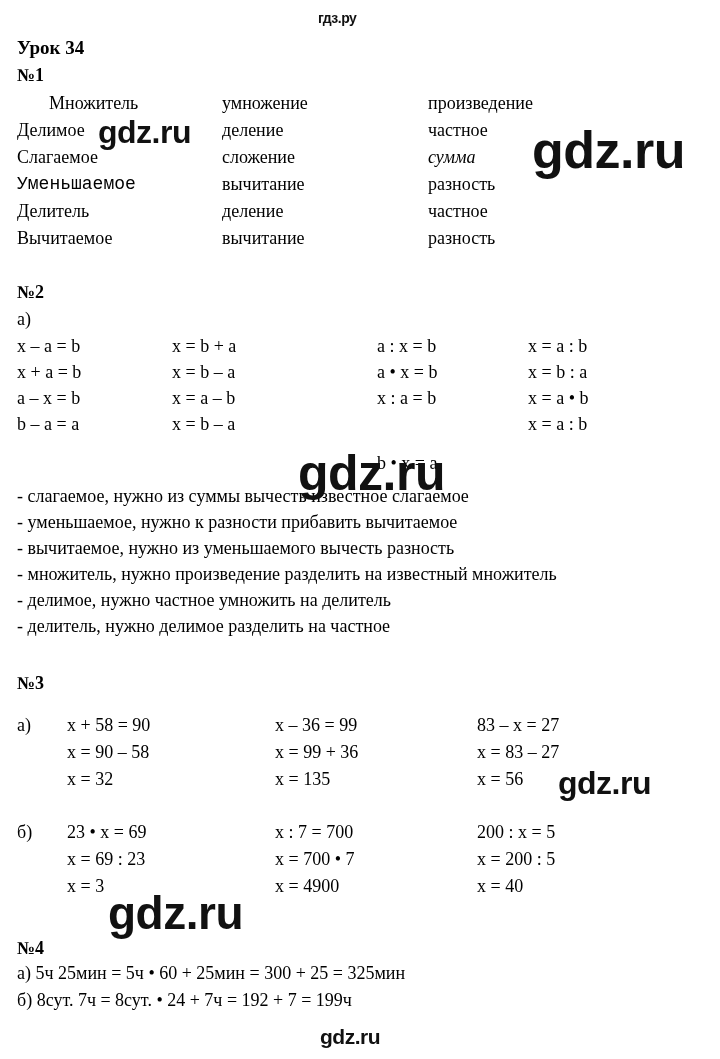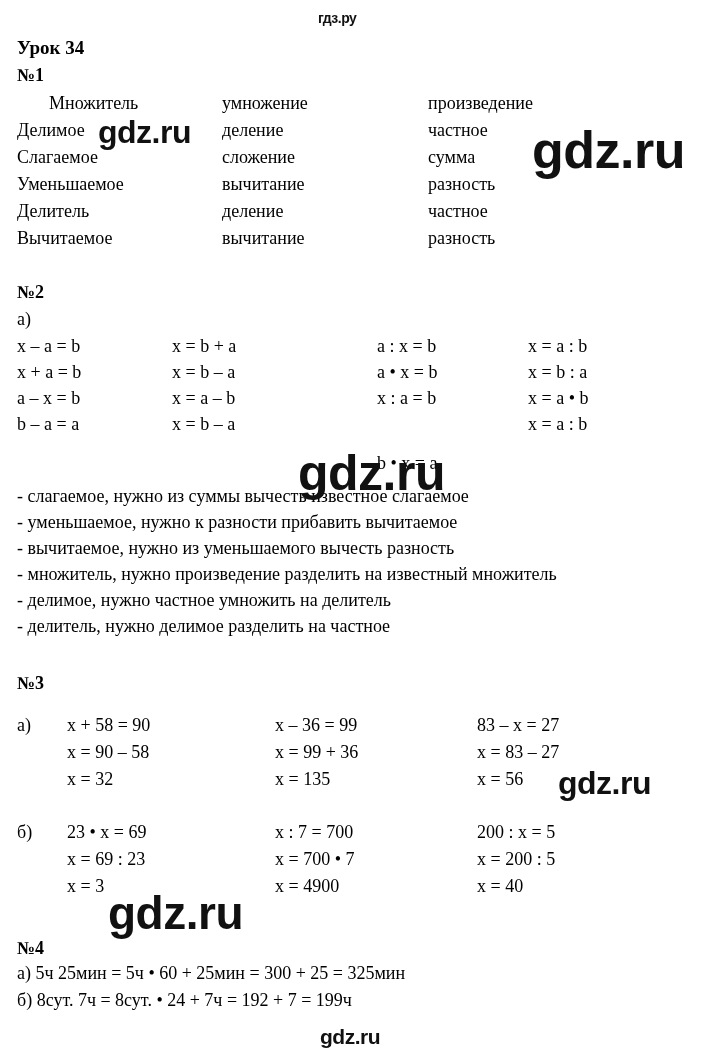--- a/index.html
+++ b/index.html
@@ -92,23 +92,23 @@
     <div class="cell" style="left:17px;  top:93px;margin-left:32px;">Множитель</div>
     <div class="cell" style="left:222px; top:93px;">умножение</div>
     <div class="cell" style="left:428px; top:93px;">произведение</div>
 
     <div class="cell" style="left:17px;  top:120px;">Делимое</div>
     <div class="cell" style="left:222px; top:120px;">деление</div>
     <div class="cell" style="left:428px; top:120px;">частное</div>
 
     <div class="cell" style="left:17px;  top:147px;">Слагаемое</div>
     <div class="cell" style="left:222px; top:147px;">сложение</div>
-    <div class="cell" style="left:428px; top:147px;">сумма</div>
+    <div class="cell" style="left:428px; top:147px;font-style:italic;">сумма</div>
 
-    <div class="cell" style="left:17px;  top:174px;">Уменьшаемое</div>
+    <div class="cell" style="left:17px;  top:174px;font-family:Liberation Mono, monospace;">Уменьшаемое</div>
     <div class="cell" style="left:222px; top:174px;">вычитание</div>
     <div class="cell" style="left:428px; top:174px;">разность</div>
 
     <div class="cell" style="left:17px;  top:201px;">Делитель</div>
     <div class="cell" style="left:222px; top:201px;">деление</div>
     <div class="cell" style="left:428px; top:201px;">частное</div>
 
     <div class="cell" style="left:17px;  top:228px;">Вычитаемое</div>
     <div class="cell" style="left:222px; top:228px;">вычитание</div>
     <div class="cell" style="left:428px; top:228px;">разность</div>

